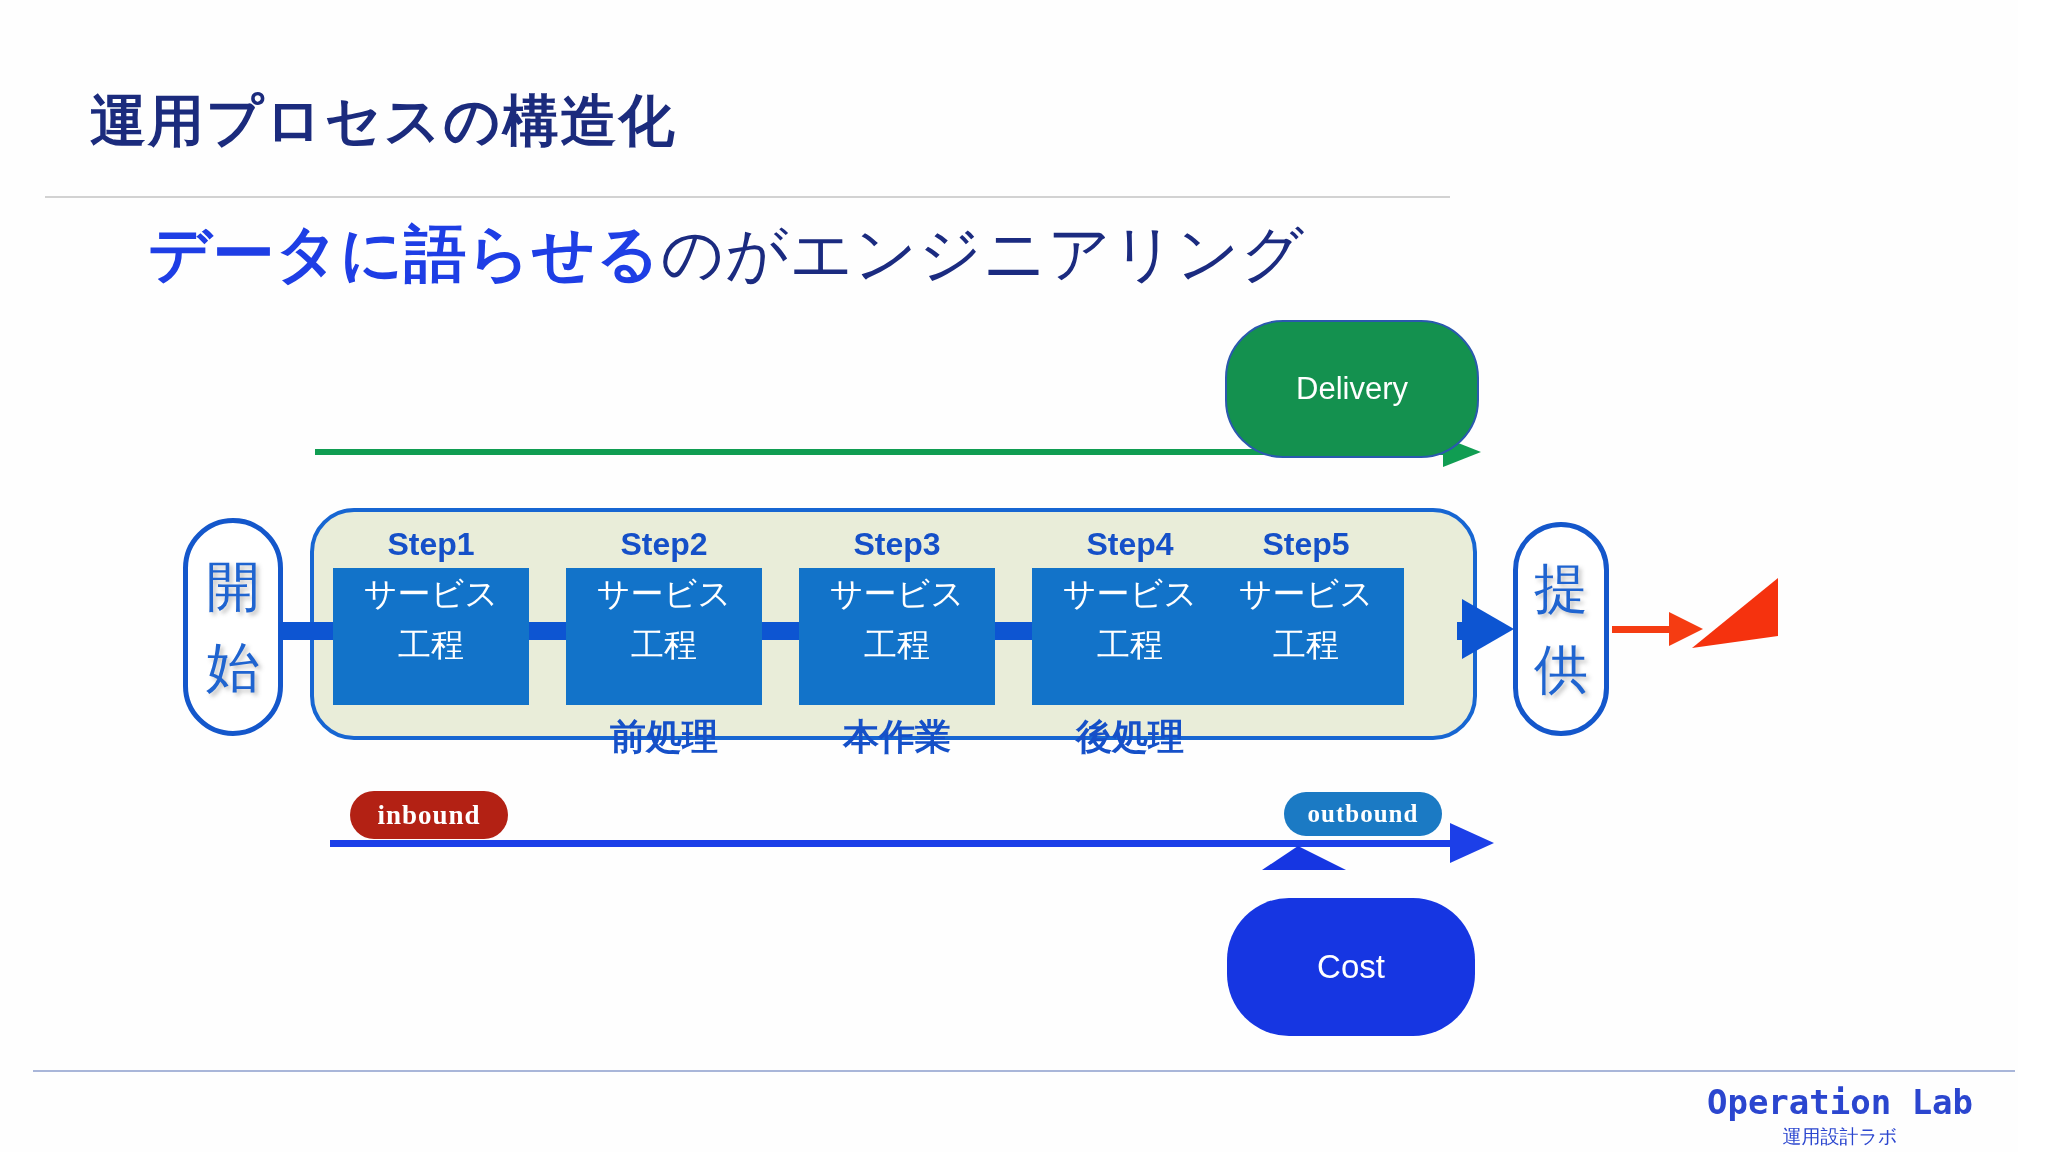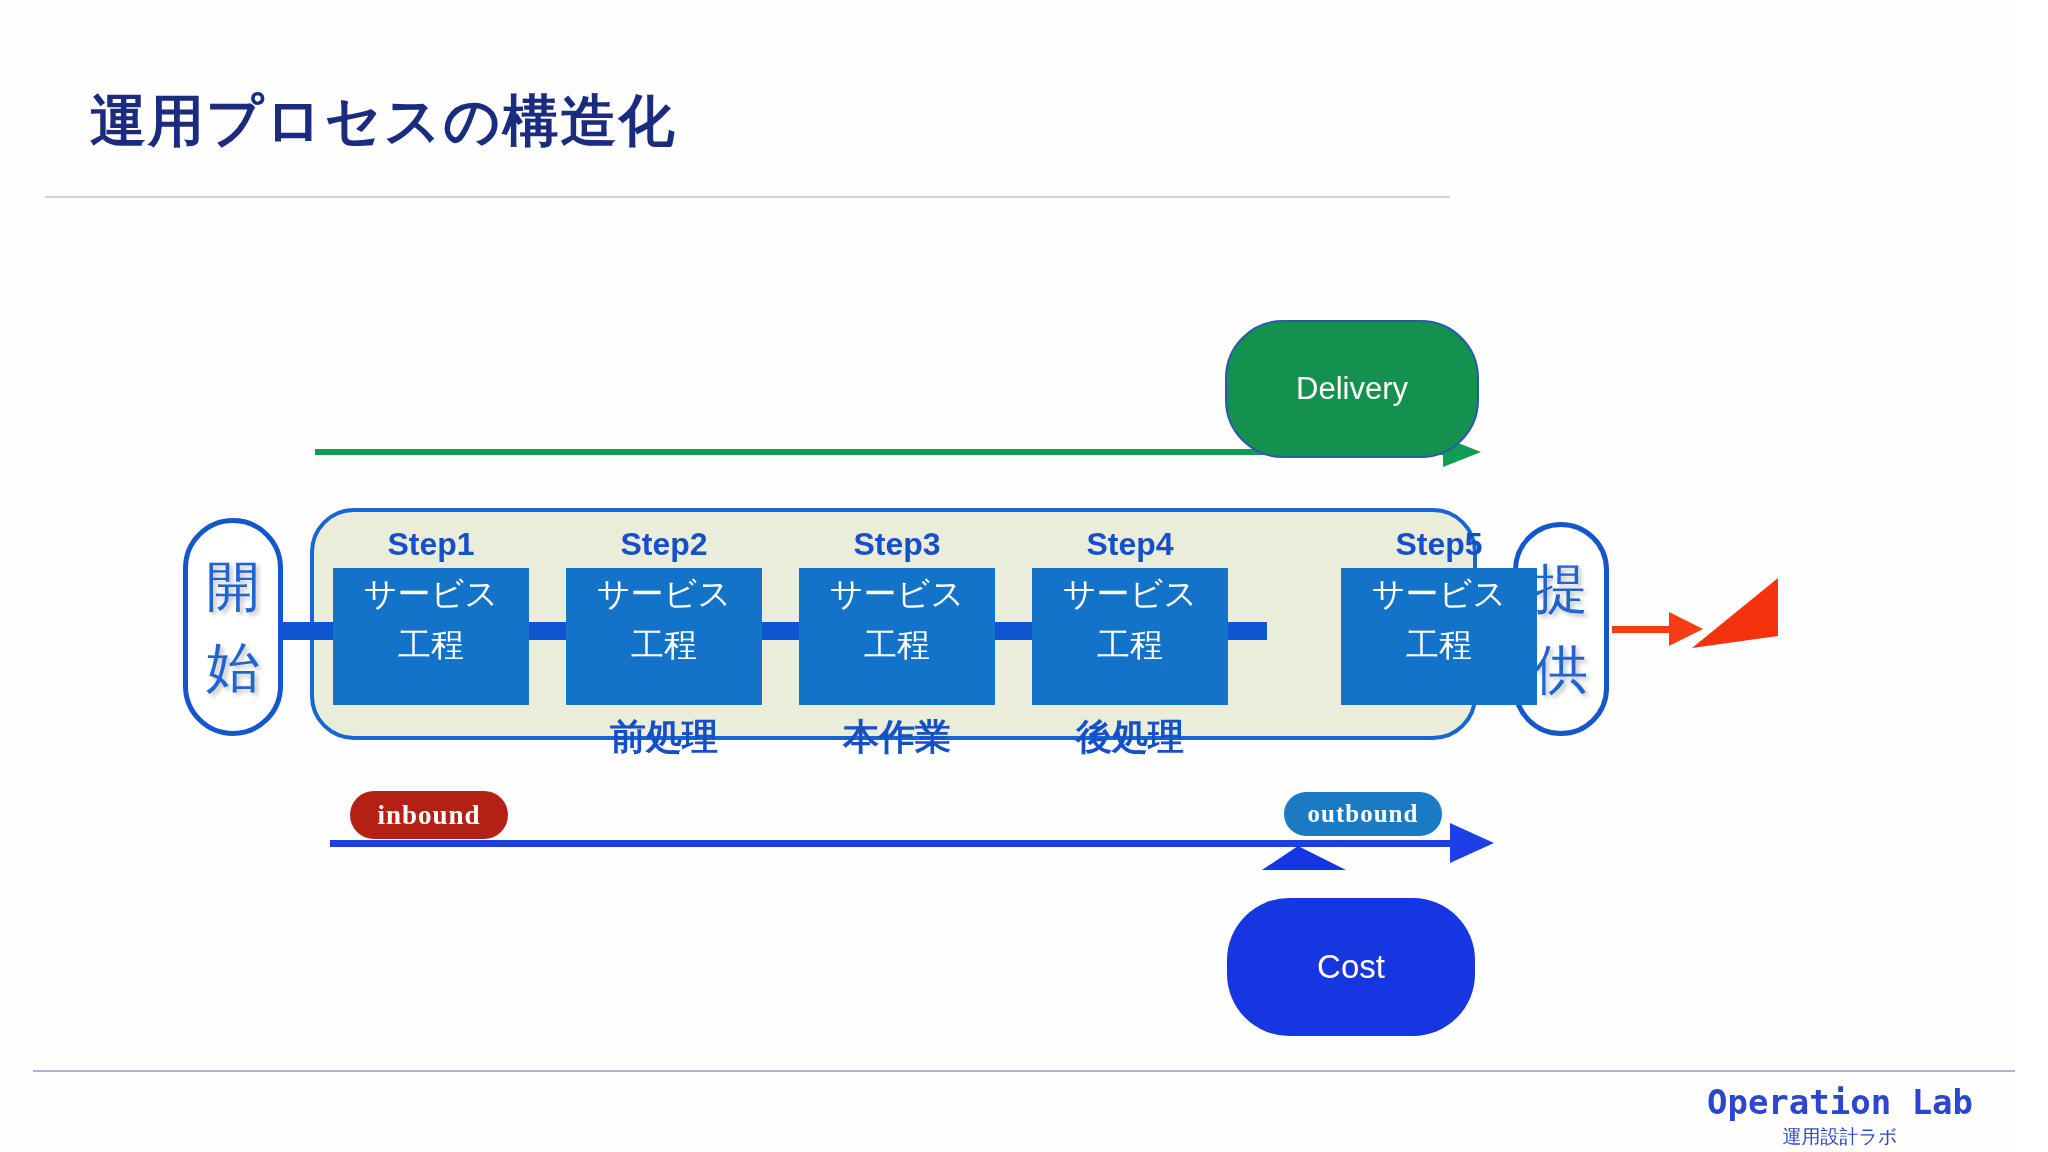--- a/index.html
+++ b/index.html
@@ -100,20 +100,21 @@
   .brand-sub{left:1690px;top:1124px;width:300px;text-align:center;
     font-size:19px;color:var(--footer-blue);}
 </style>
 </head>
 <body>
 
 <div class="slide">
 
   <h1 class="abs page-title">運用プロセスの構造化</h1>
   <div class="abs title-rule"></div>
+  <div class="abs subtitle"><span class="hl">データに語らせる</span><span class="rest">のがエンジニアリング</span></div>
 
   <div class="abs green-line"></div>
   <div class="abs green-head"></div>
   <svg class="tail" style="left:1248px;top:418px" width="92" height="40" viewBox="0 0 92 40">
       <polygon points="10,0 88,0 54,38" style="fill:var(--delivery-green)"></polygon>
     </svg>
   <div class="abs bubble bubble-delivery">
       <span>Delivery</span>
     </div>
 
@@ -155,21 +156,21 @@
         <span>工程</span>
       </div>
   </div>
   <div class="abs step" style="left:1032px">
     <div class="step-label">Step4</div>
     <div class="step-box">
         <span>サービス</span>
         <span>工程</span>
       </div>
   </div>
-  <div class="abs step" style="left:1341px">
+  <div class="abs step" style="left:1208px">
     <div class="step-label">Step5</div>
     <div class="step-box">
         <span>サービス</span>
         <span>工程</span>
       </div>
   </div>
 
   <div class="abs red-line"></div>
   <div class="abs red-head"></div>
   <svg class="tail" style="left:1692px;top:574px" width="86" height="82" viewBox="0 0 86 82">

